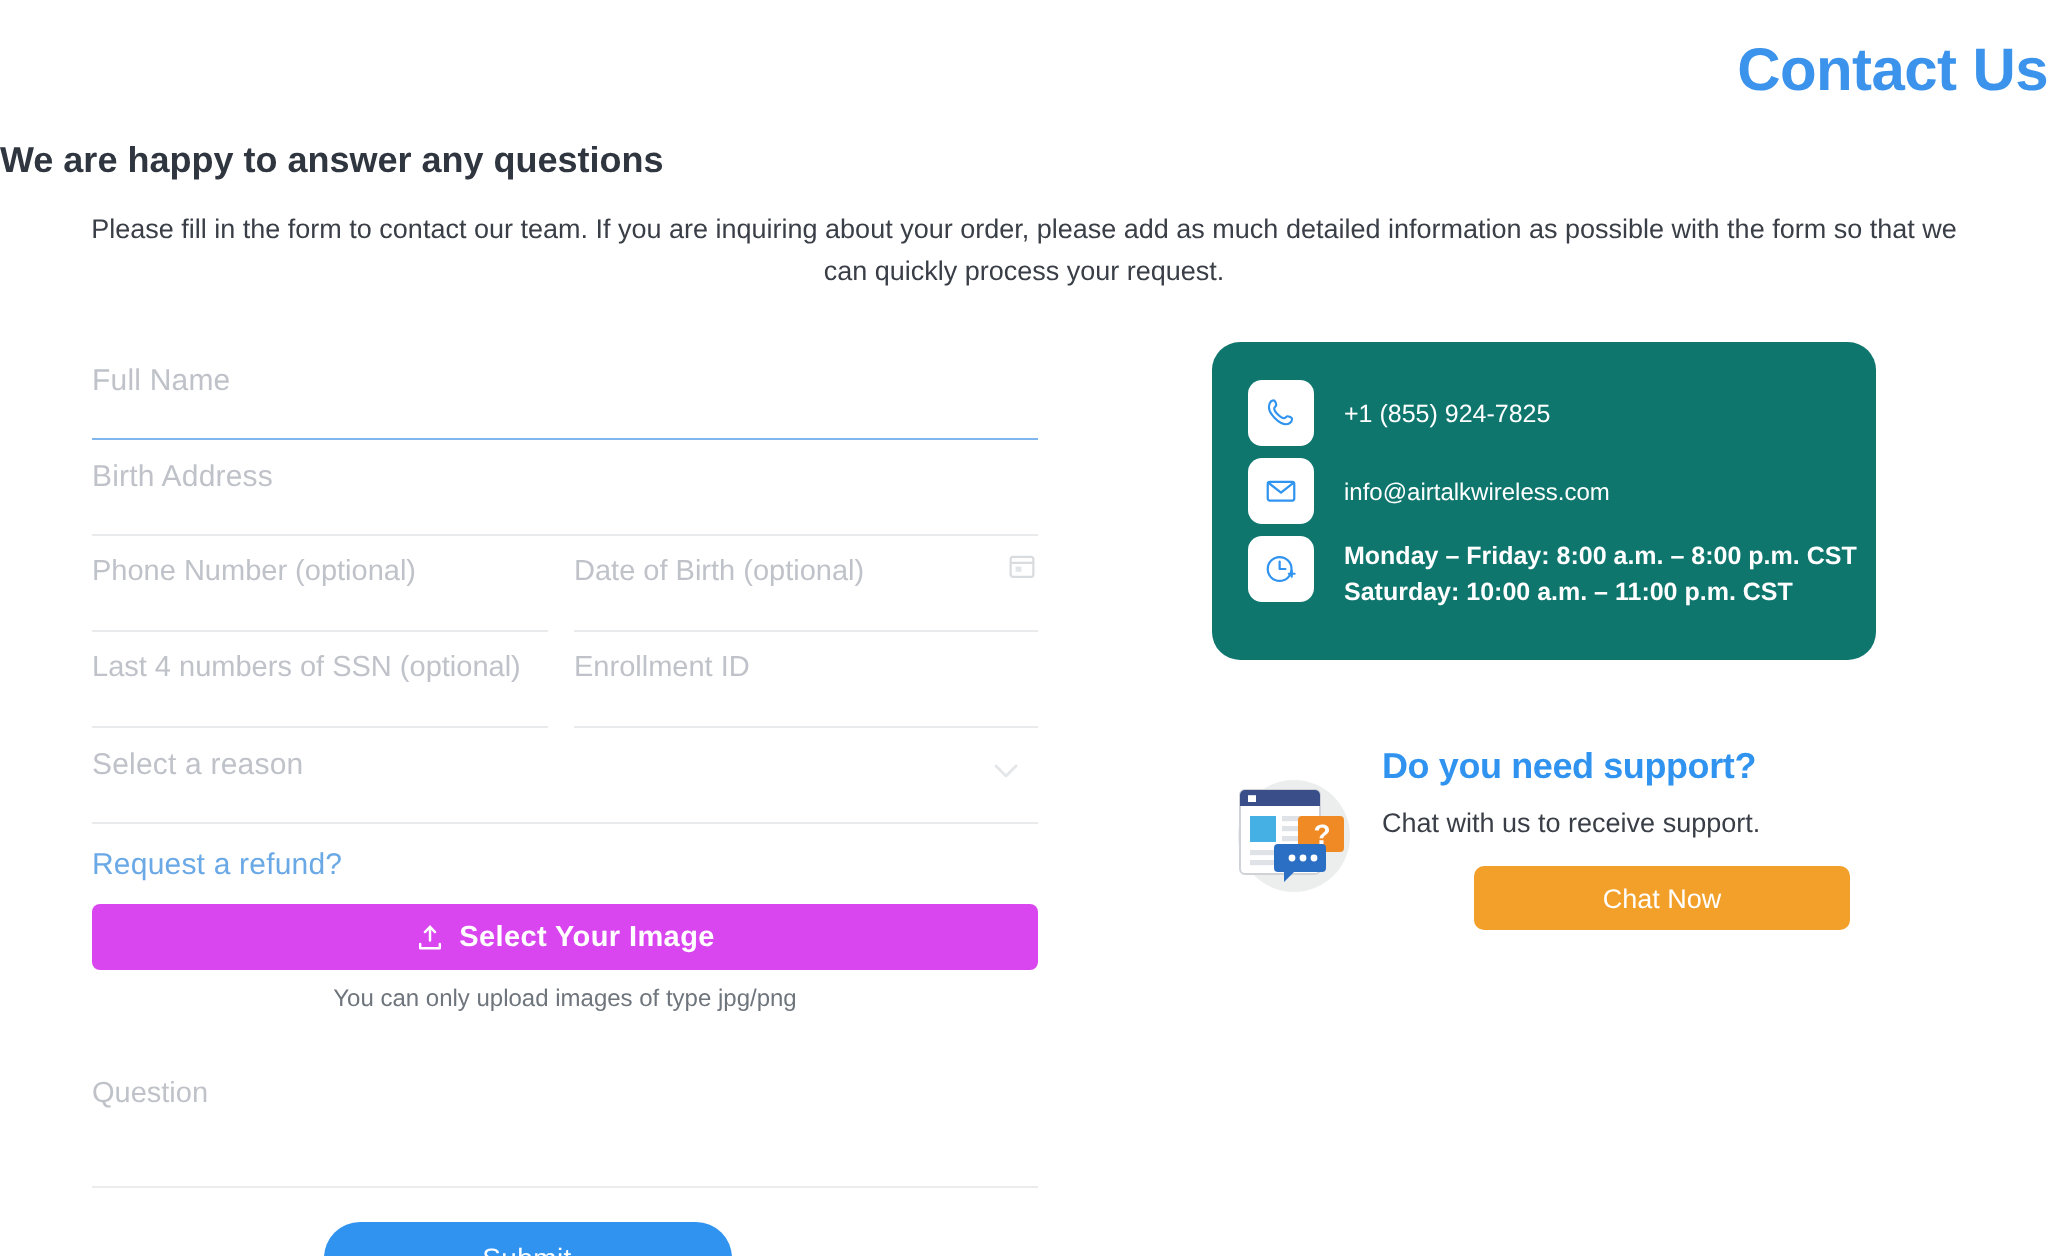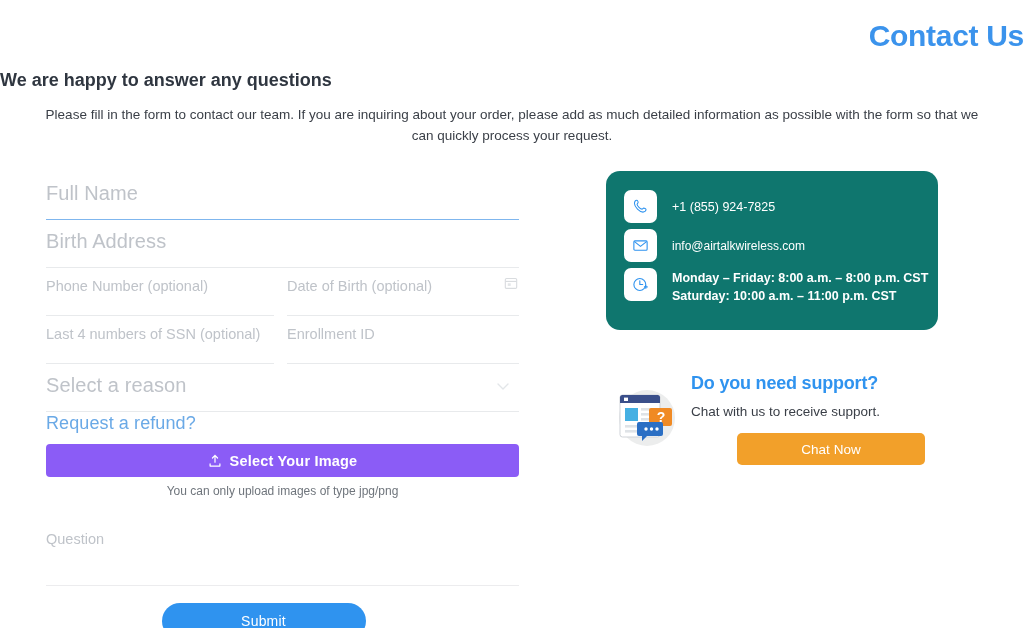--- a/index.html
+++ b/index.html
@@ -37,21 +37,21 @@
     font-size:13.5px;
     line-height:1.55;
   }
 
   
   .form-col { position:absolute; left:46px; top:172px; width:473px; }
 
   .field { position:relative; height:48px; }
   .field .ph {
     position:absolute; left:0; top:10px;
-    font-size:20px; color:#bfc3c9; letter-spacing:0.1px;
+    font-size:15px; color:#bfc3c9; letter-spacing:0.1px;
     white-space:nowrap;
   }
   .field .rule {
     position:absolute; left:0; right:0; bottom:0;
     height:1px; background:#e8eaec;
   }
   .field.focused .rule { background:#7fb6ee; height:1px; }
 
   .row2 { position:relative; height:48px; }
   .row2 .half { position:absolute; top:0; height:48px; }
@@ -63,32 +63,32 @@
   }
   .row2 .half .rule {
     position:absolute; left:0; right:0; bottom:0; height:1px; background:#e8eaec;
   }
 
   .cal-icon { position:absolute; right:1px; top:8px; width:14px; height:14px; opacity:.85; }
   .chev { position:absolute; right:10px; top:12px; width:12px; height:7px; }
 
   .link-refund {
     display:inline-block;
-    margin-top:1px;
-    font-size:18px;
+    margin-top:12px;
+    font-size:15px;
     color:#6aa9e6;
     letter-spacing:.1px;
     cursor:pointer;
   }
 
   .upload-btn {
     position:relative;
     margin-top:10px;
     width:473px; height:33px;
-    background:#8b5cf6;
+    background:#d946ef;
     border-radius:4px;
     border:none;
     color:#ffffff;
     font-size:14.5px;
     font-weight:bold;
     font-family:"Liberation Sans", sans-serif;
     letter-spacing:.2px;
     display:flex; align-items:center; justify-content:center; gap:8px;
     cursor:pointer;
   }

